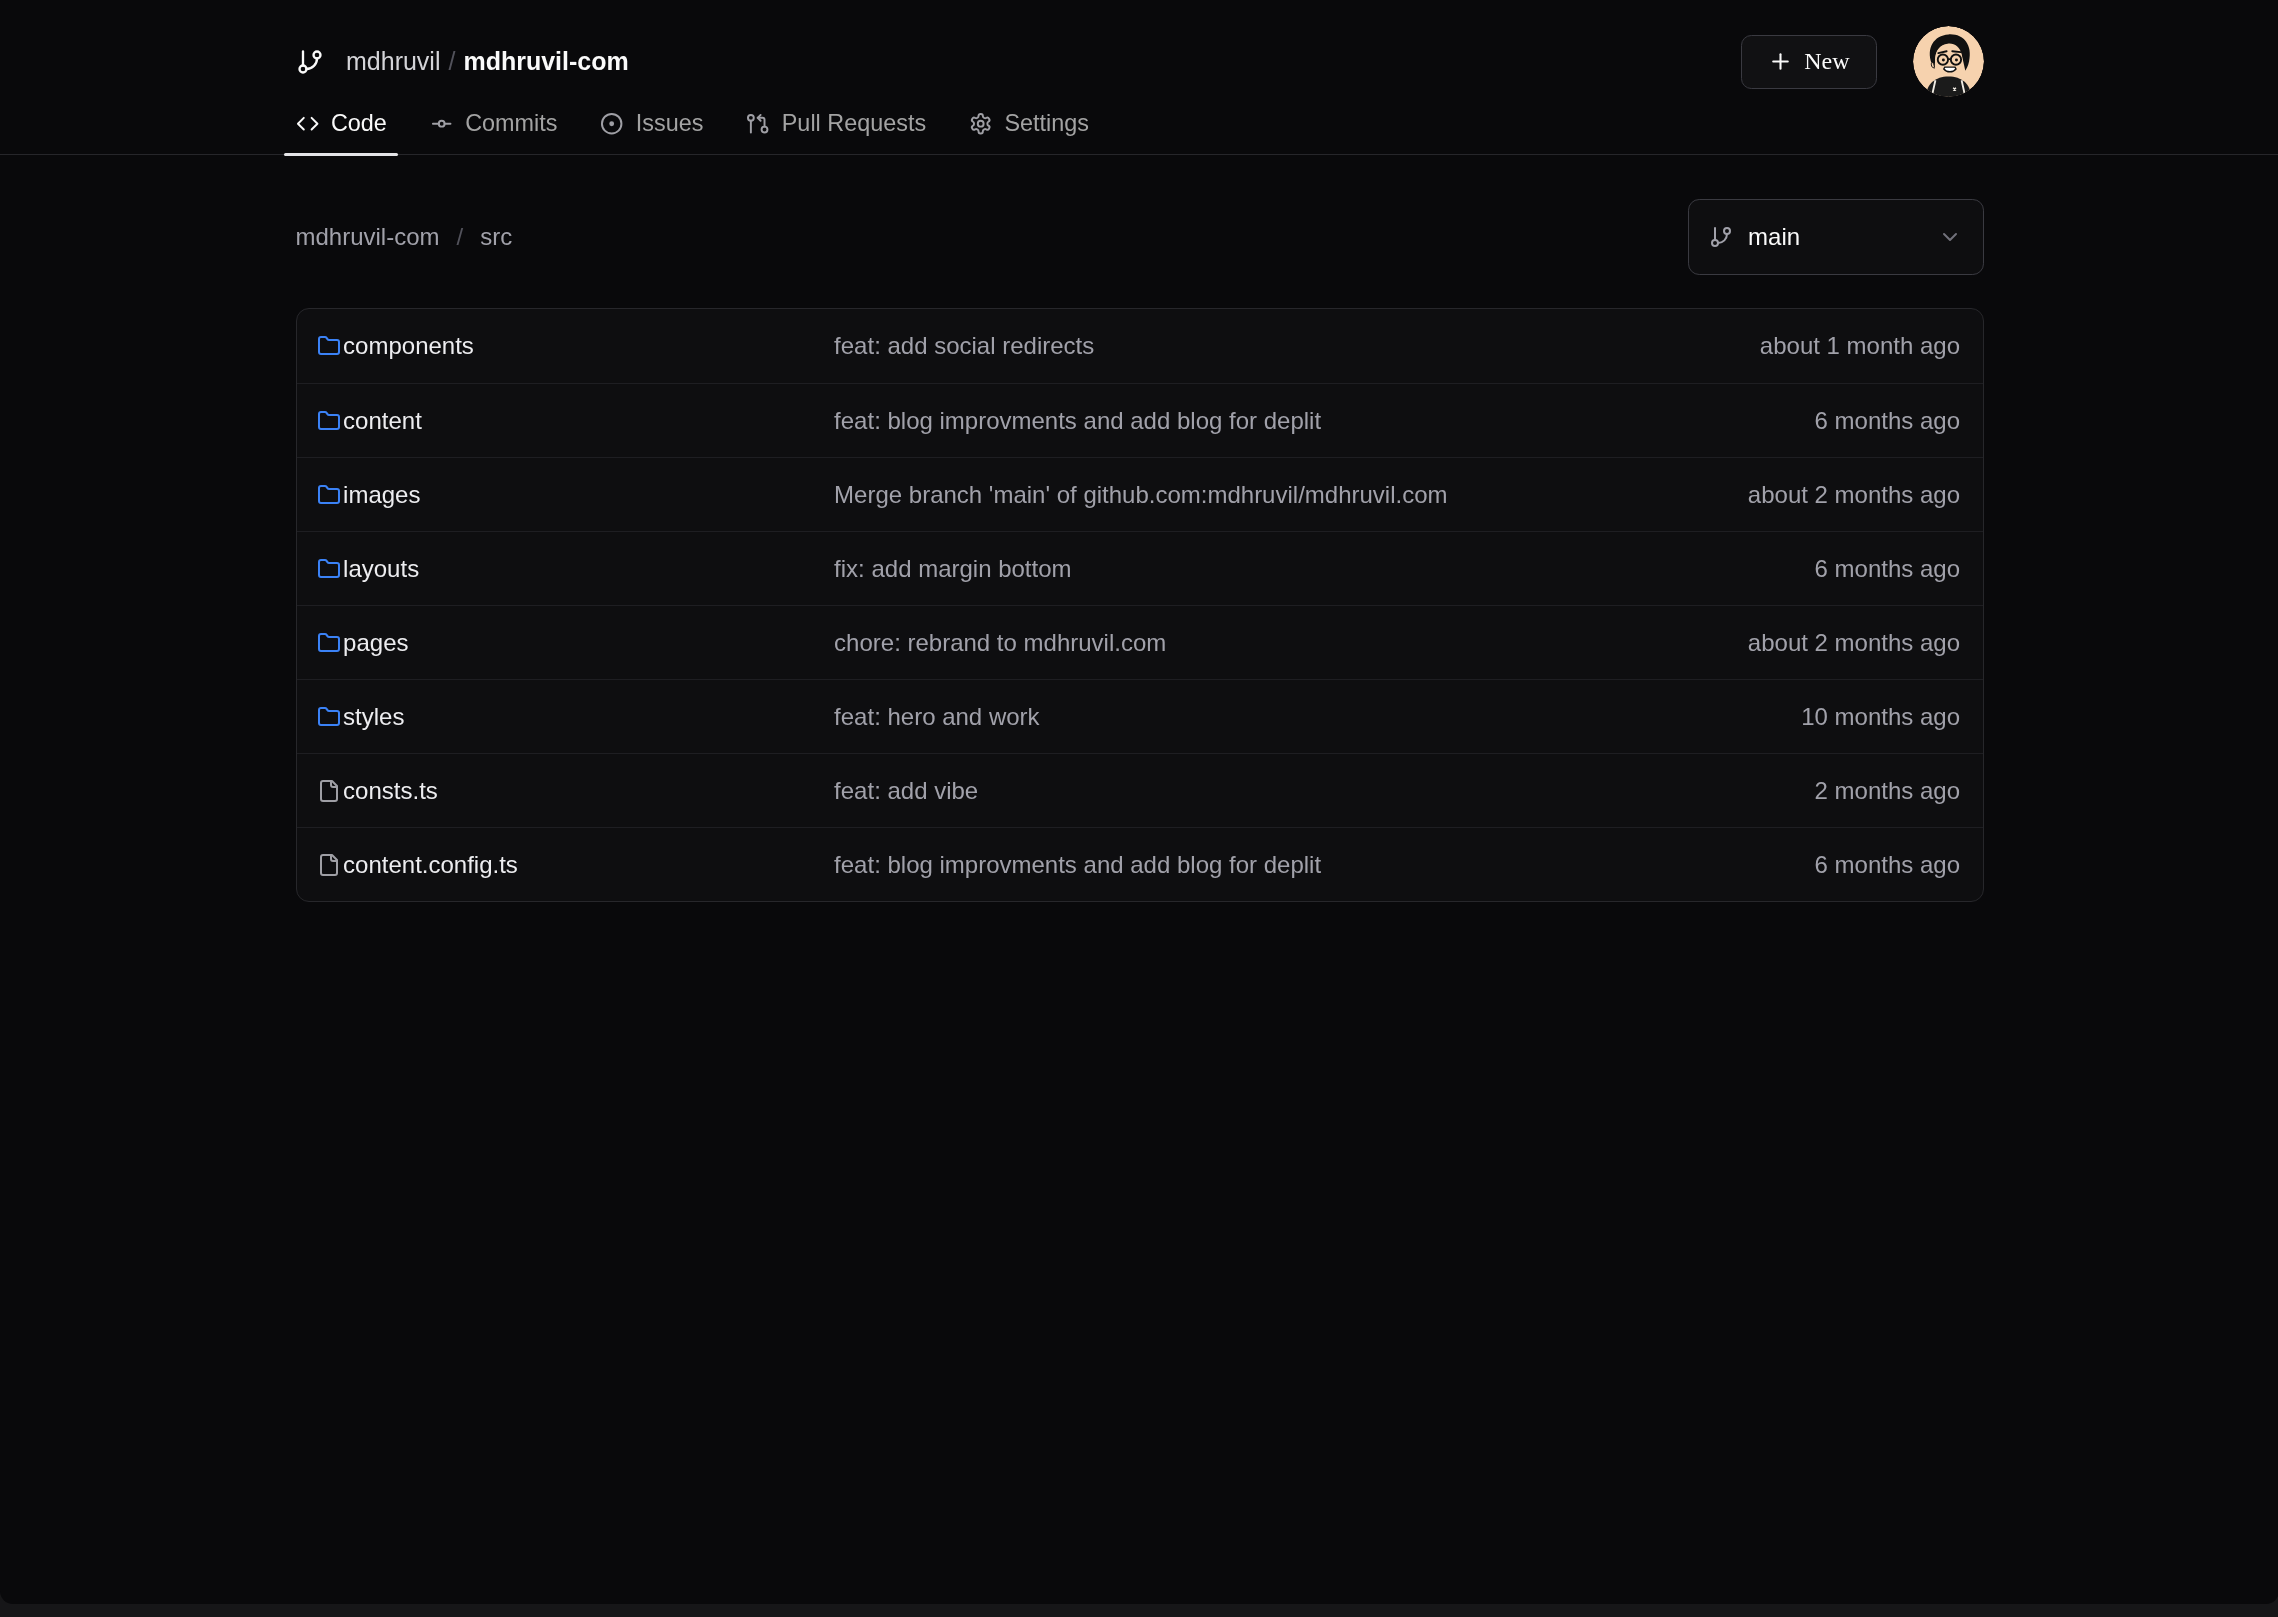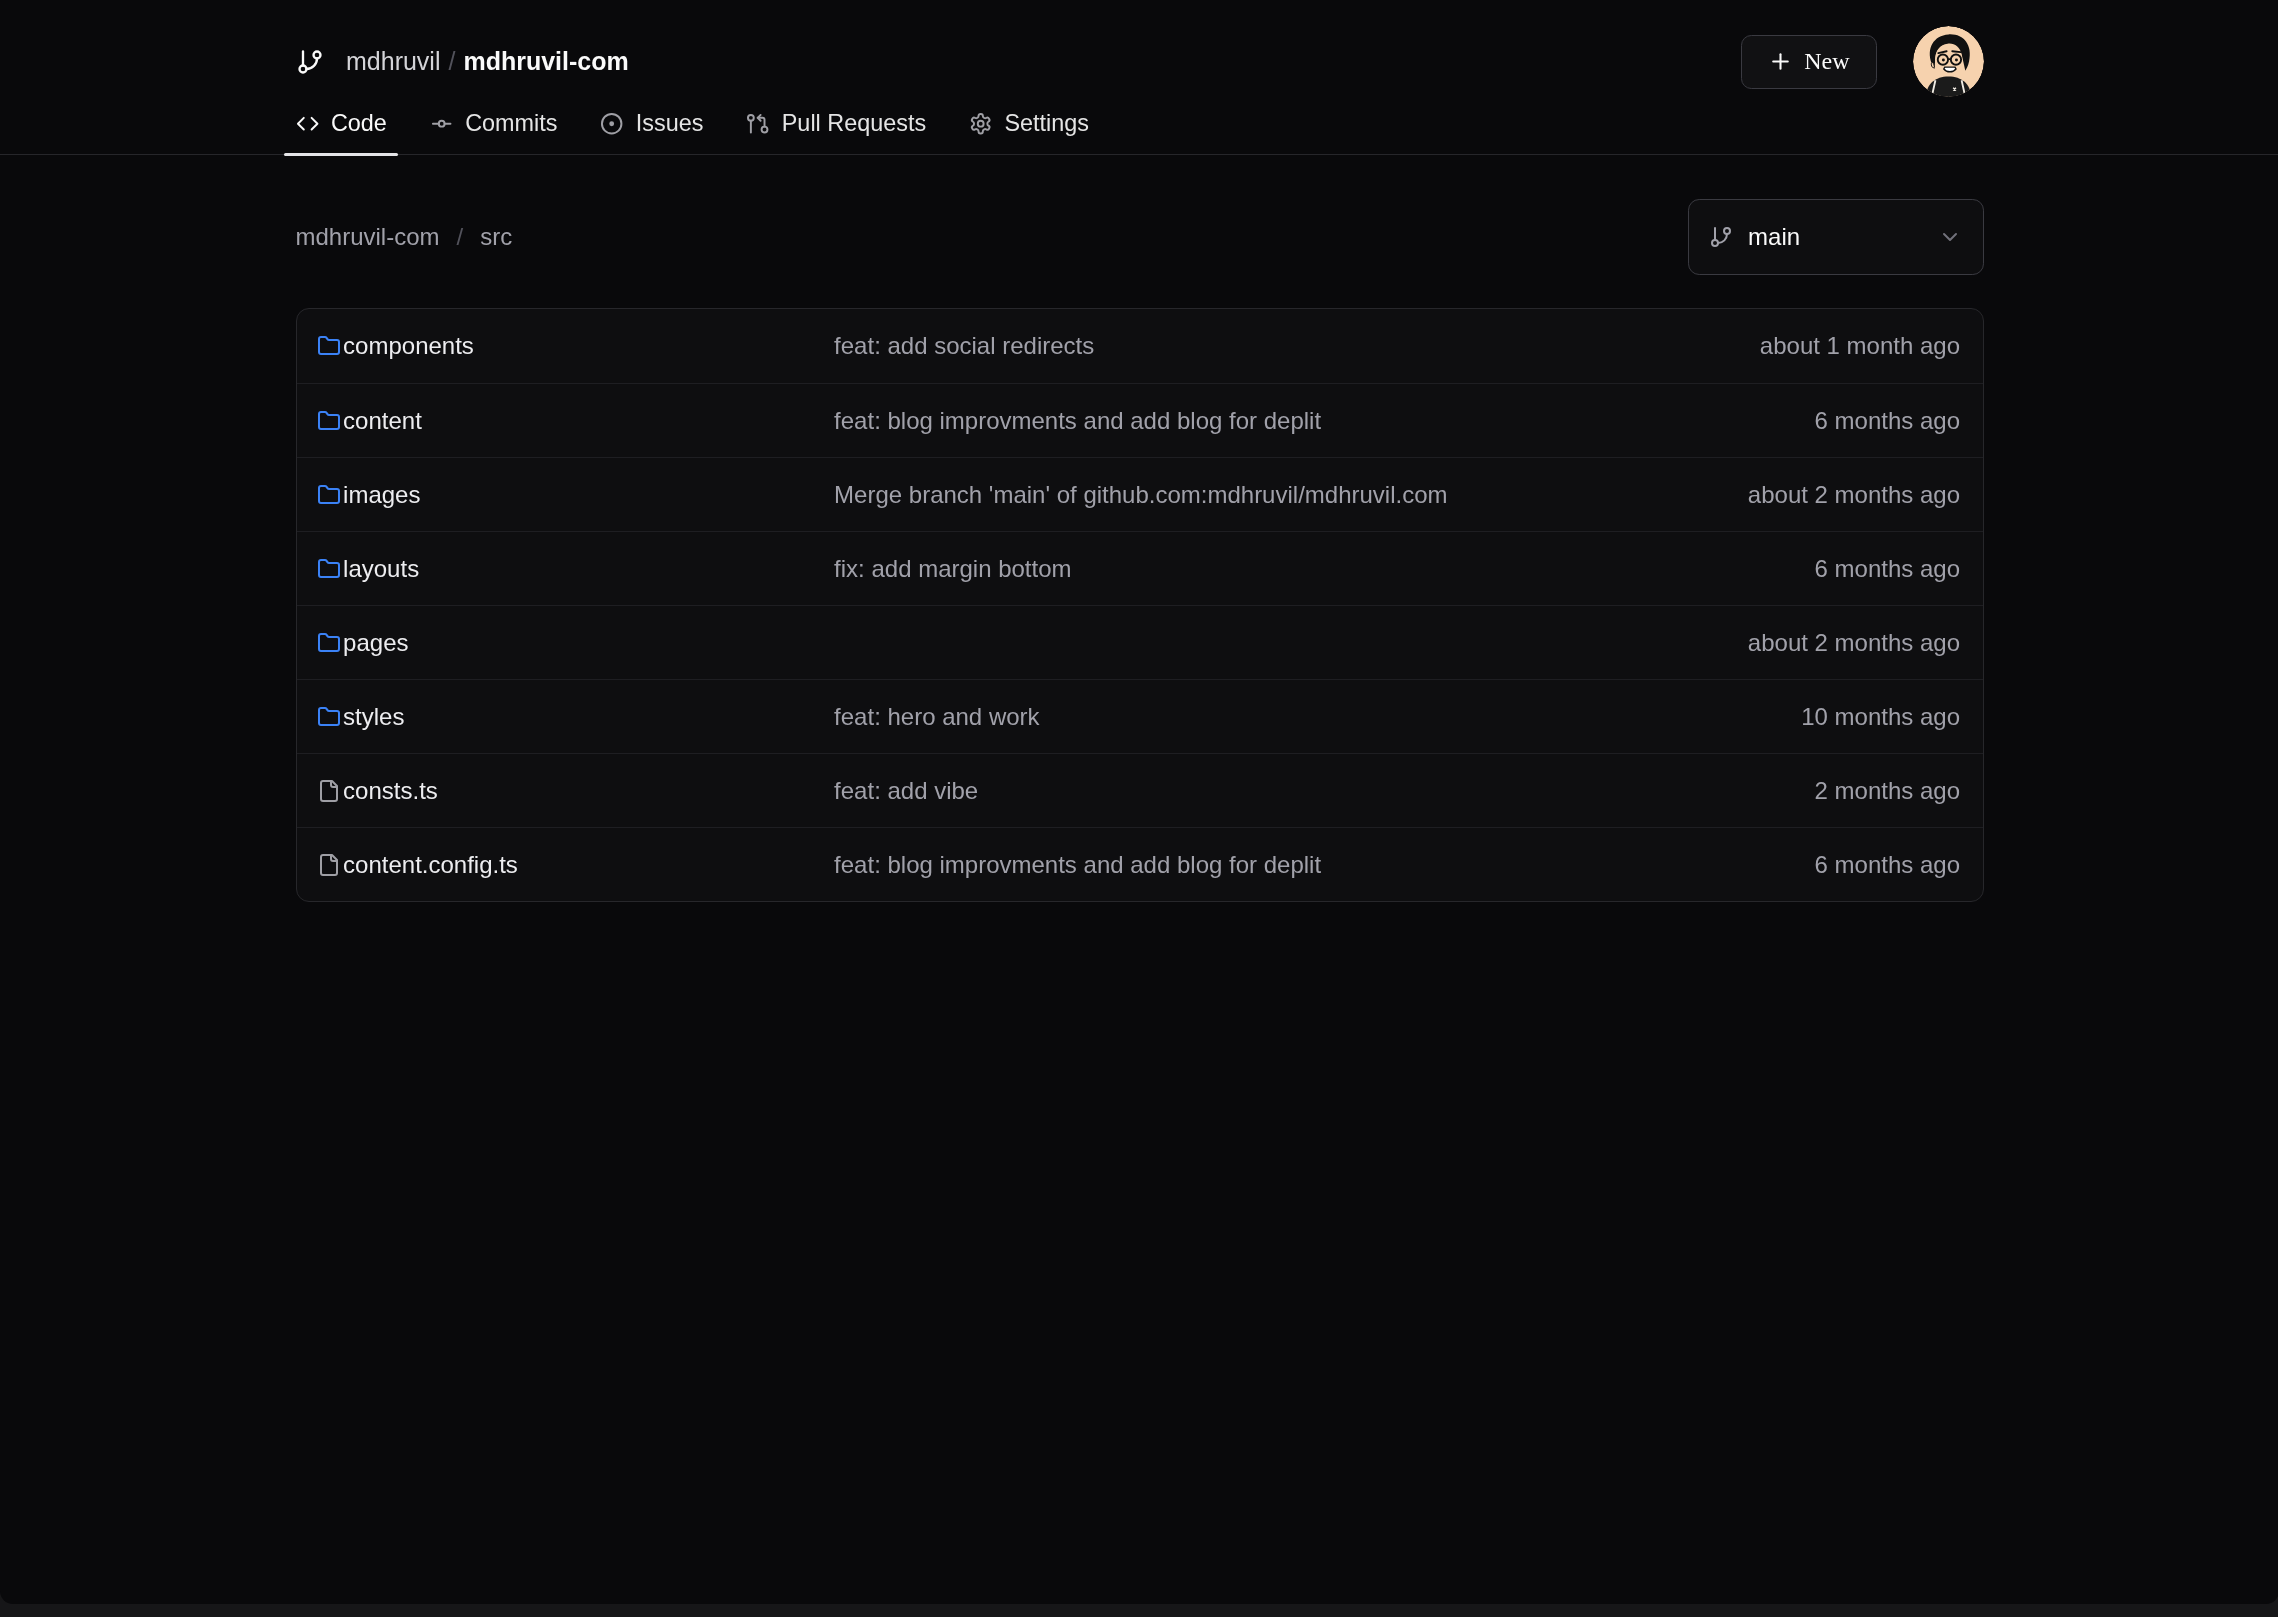--- a/index.html
+++ b/index.html
@@ -42,21 +42,21 @@
   .avatar {
     width:71px; height:71px; border-radius:50%;
     overflow:hidden; display:block; cursor:pointer;
   }
 
   
   .tabs { display:flex; gap:20.6px; margin-left:-11.2px; margin-top:5.6px; }
   .tab {
     display:flex; align-items:center; gap:12px;
     padding:7.5px 11.2px 17px 11.2px;
-    font-size:23.4px; color:#e5e5e5;
+    font-size:23.4px; color:#a3a3a3;
     position:relative; cursor:pointer;
   }
   .tab .tab-icon { display:flex; color:#9f9fa5; }
   .tab.active { color:#fafafa; }
   .tab.active .tab-icon { color:#fafafa; }
   .tab.active::after {
     content:""; position:absolute; left:0; right:0; bottom:-1.9px;
     height:2.8px; background:#e4e4e7; border-radius:1.9px;
   }
 
@@ -308,20 +308,21 @@
       <div class="file-row">
         <div class="name-cell">
           <span class="entry-icon folder" style="display: flex;">
             <svg width="24" height="24" viewBox="0 0 24 24" fill="none" stroke="currentColor" stroke-width="2" stroke-linecap="round" stroke-linejoin="round">
                 <path d="M20 20a2 2 0 0 0 2-2V8a2 2 0 0 0-2-2h-7.9a2 2 0 0 1-1.69-.9L9.6 3.9A2 2 0 0 0 7.93 3H4a2 2 0 0 0-2 2v13a2 2 0 0 0 2 2Z"></path>
               </svg>
           </span>
 
           <span class="entry-name">pages</span>
         </div>
+        <span class="entry-message">chore: rebrand to mdhruvil.com</span>
         <span class="entry-time">about 2 months ago</span>
       </div>
 
       <div class="file-row">
         <div class="name-cell">
           <span class="entry-icon folder" style="display: flex;">
             <svg width="24" height="24" viewBox="0 0 24 24" fill="none" stroke="currentColor" stroke-width="2" stroke-linecap="round" stroke-linejoin="round">
                 <path d="M20 20a2 2 0 0 0 2-2V8a2 2 0 0 0-2-2h-7.9a2 2 0 0 1-1.69-.9L9.6 3.9A2 2 0 0 0 7.93 3H4a2 2 0 0 0-2 2v13a2 2 0 0 0 2 2Z"></path>
               </svg>
           </span>

